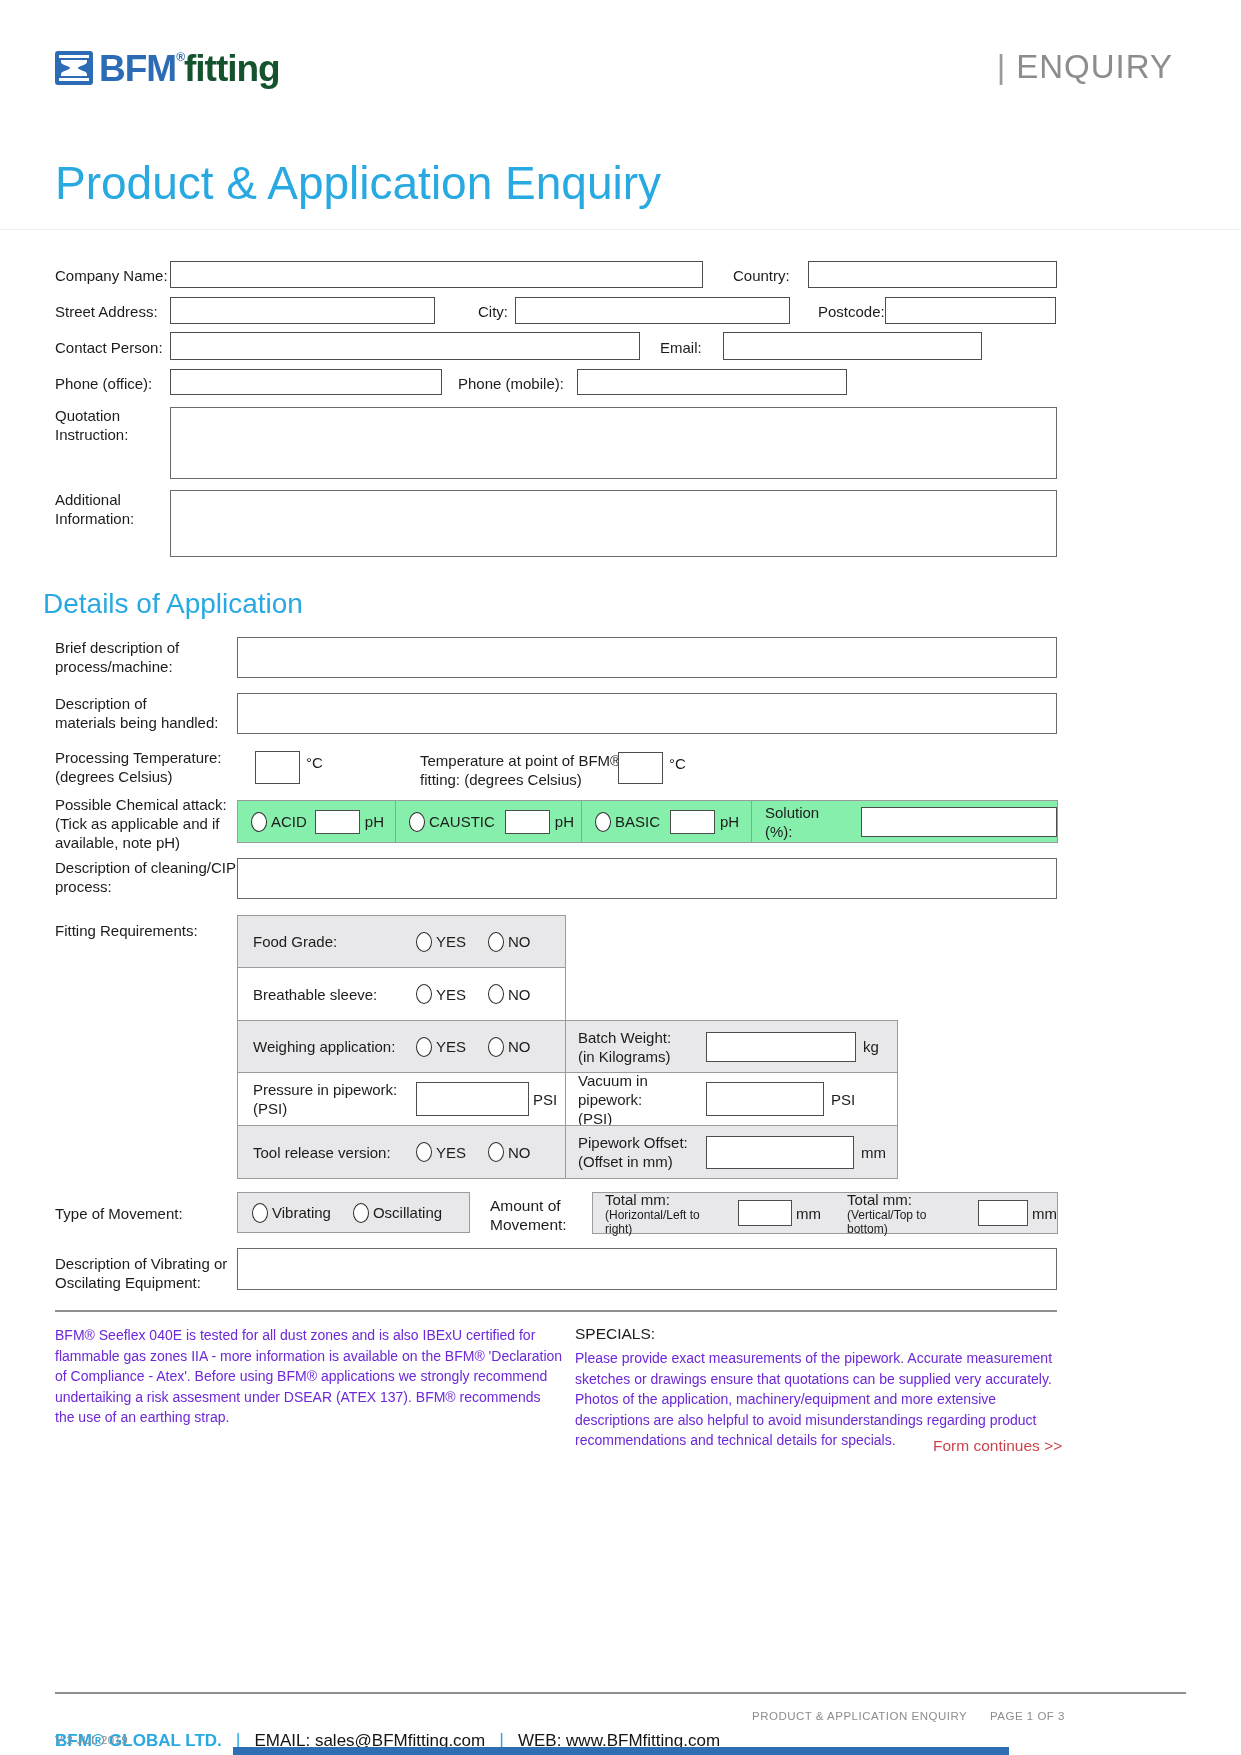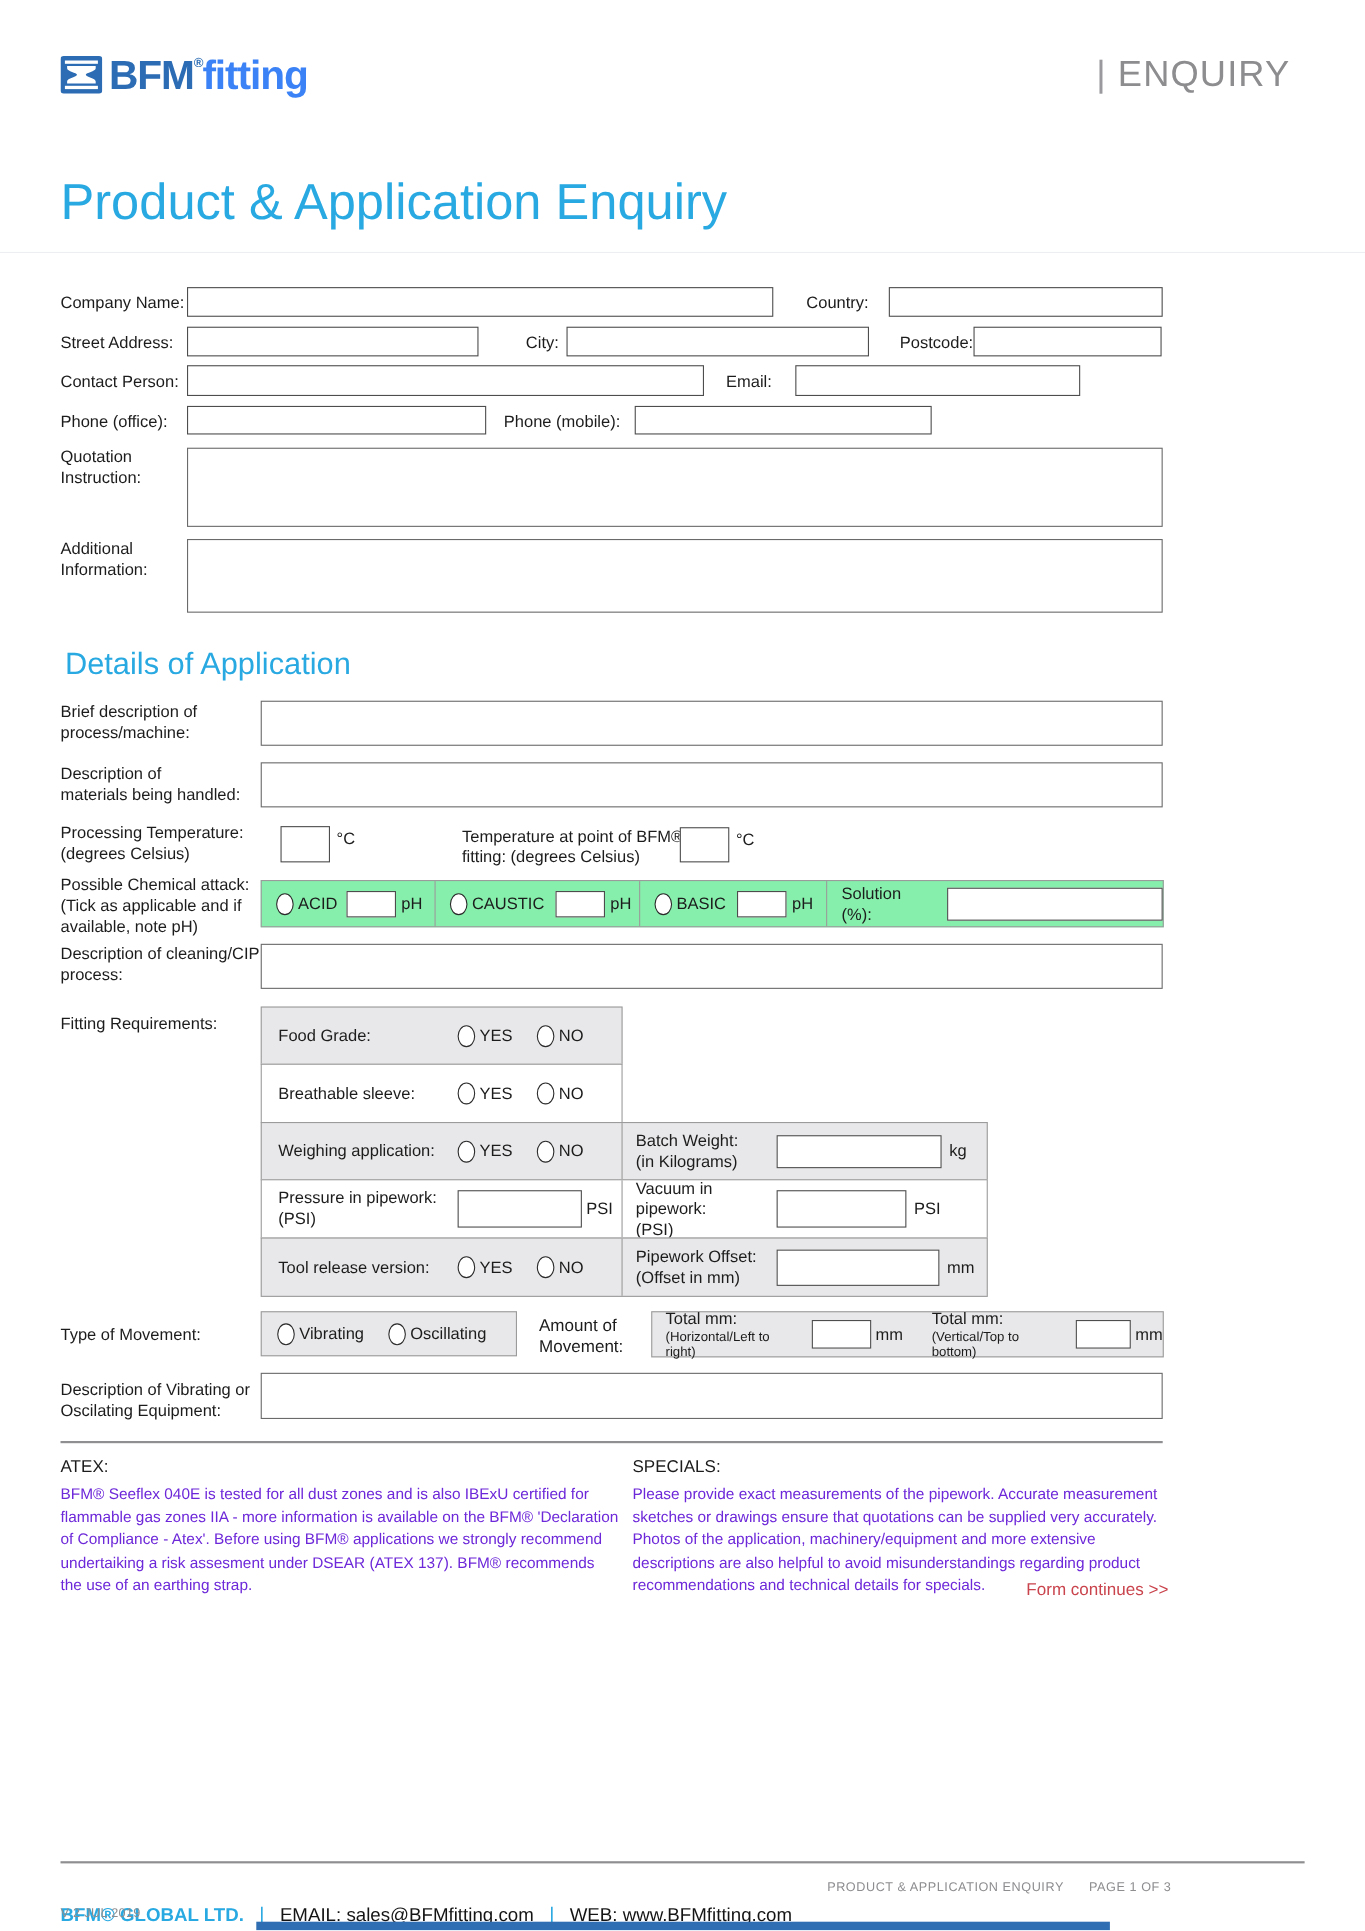--- a/index.html
+++ b/index.html
@@ -5,21 +5,21 @@
   html,body{margin:0;padding:0;background:#fff;}
   .page{position:relative;width:1241px;height:1755px;background:#ffffff;overflow:hidden;
         font-family:"Liberation Sans",sans-serif;color:#1c1c1c;}
   .abs{position:absolute;}
   .lbl{font-size:15px;line-height:19px;color:#1c1c1c;}
   .ml{white-space:pre-line;}
   
   .logo{display:flex;align-items:flex-start;}
   .logo-text{font-size:37px;font-weight:bold;letter-spacing:-1px;line-height:38px;}
   .logo-bfm{color:#2b6cb4;}
-  .logo-fit{color:#3b82f6;}
+  .logo-fit{color:#14532d;}
   .logo-reg{font-size:12px;color:#2b6cb4;vertical-align:top;line-height:14px;}
   .corner{font-size:33px;color:#8d8d90;letter-spacing:1px;}
   .corner-pipe{color:#9a9a9e;margin-right:10px;font-weight:300;}
   .title{font-size:46px;color:#29a9e1;letter-spacing:0;}
   .h2{font-size:28px;color:#29a9e1;}
   
   input.box{position:absolute;border:1.5px solid #4d4d4d;background:#fff;box-sizing:border-box;
             font:15px "Liberation Sans",sans-serif;padding:0 6px;outline:none;}
   textarea.bigbox{position:absolute;border:1.5px solid #6a6a6a;background:#fff;resize:none;
             font:15px "Liberation Sans",sans-serif;padding:4px 7px;box-sizing:border-box;outline:none;}
@@ -107,21 +107,21 @@
   <input class="box" style="left: 577px; top: 369px; width: 270px; height: 26px;">
 
   <span class="abs lbl ml" style="left:55px;top:406px;">Quotation
 Instruction:</span>
   <textarea class="bigbox" style="left: 170px; top: 407px; width: 887px; height: 72px;"></textarea>
 
   <span class="abs lbl ml" style="left:55px;top:490px;">Additional
 Information:</span>
   <textarea class="bigbox" style="left: 170px; top: 490px; width: 887px; height: 67px;"></textarea>
 
-  <div class="abs h2" style="left:59px;top:588px;">Details of Application</div>
+  <div class="abs h2" style="left:43px;top:588px;">Details of Application</div>
 
   <span class="abs lbl ml" style="left:55px;top:638px;">Brief description of
 process/machine:</span>
   <textarea class="bigbox" style="left: 237px; top: 637px; width: 820px; height: 41px;"></textarea>
 
   <span class="abs lbl ml" style="left:55px;top:694px;">Description of
 materials being handled:</span>
   <textarea class="bigbox" style="left: 237px; top: 693px; width: 820px; height: 41px;"></textarea>
 
   <span class="abs lbl ml" style="left:55px;top:748px;">Processing Temperature:
@@ -262,21 +262,20 @@
     </div>
   </div>
 
   <span class="abs lbl ml" style="left:55px;top:1254px;">Description of Vibrating or
 Oscilating Equipment:</span>
   <textarea class="bigbox" style="left: 237px; top: 1248px; width: 820px; height: 42px;"></textarea>
 
   <div class="divider" style="left:55px;top:1310px;width:1002px;height:2px;"></div>
 
   <div class="abs" style="left:55px;top:1325px;width:508px;">
-    <p class="note-h">ATEX:</p>
     <div class="note-b">BFM® Seeflex 040E is tested for all dust zones and is also IBExU certified for flammable gas zones IIA - more information is available on the BFM® 'Declaration of Compliance - Atex'. Before using BFM® applications we strongly recommend undertaiking a risk assesment under DSEAR (ATEX 137).  BFM® recommends the use of an earthing strap.</div>
   </div>
   <div class="abs" style="left:575px;top:1325px;width:482px;">
     <p class="note-h">SPECIALS:</p>
     <div class="note-b">Please provide exact measurements of the pipework. Accurate measurement sketches or drawings ensure that quotations can be supplied very accurately. Photos of the application, machinery/equipment and more extensive descriptions are also helpful to avoid misunderstandings regarding product recommendations and technical details for specials.</div>
   </div>
   <span class="abs continues" style="left:933px;top:1437px;">Form continues &gt;&gt;</span>
 
   <div class="divider" style="left:55px;top:1692px;width:1131px;height:2px;"></div>
   <div class="abs fline" style="left:55px;top:1703px;">

